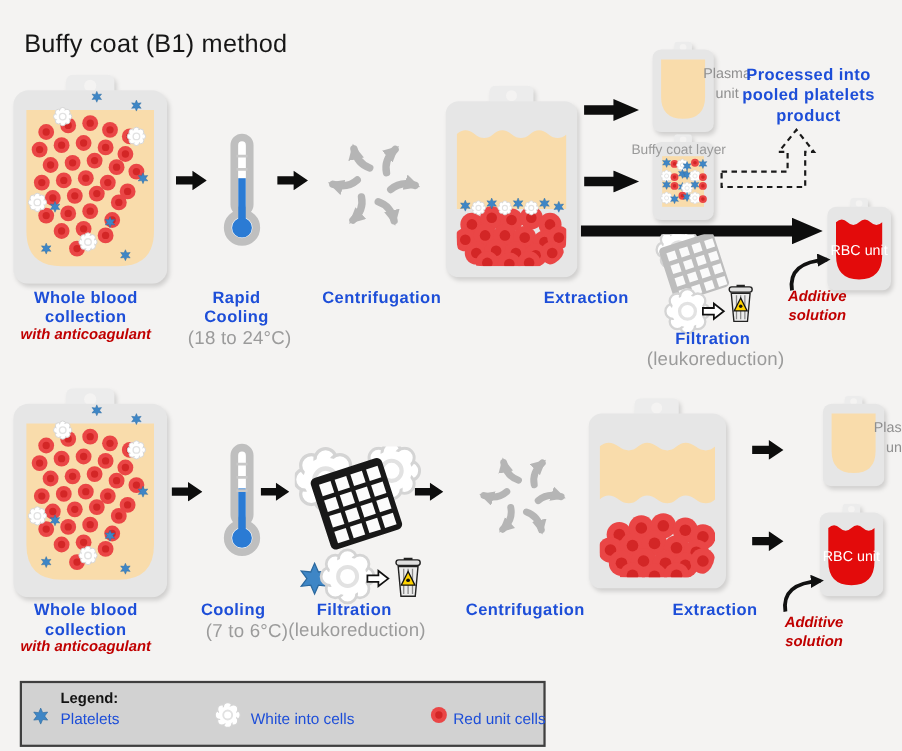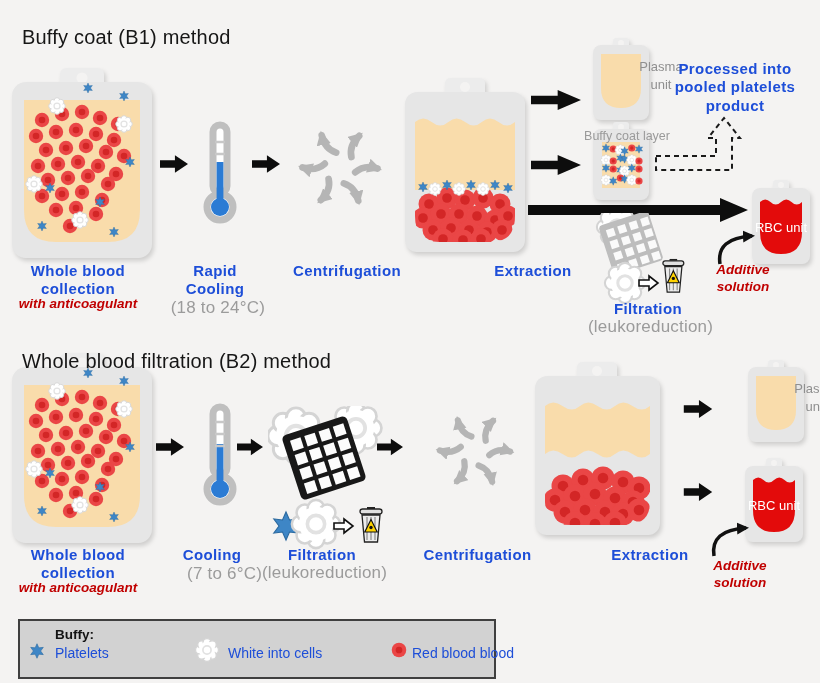--- a/index.html
+++ b/index.html
@@ -1,29 +1,29 @@
 <!DOCTYPE html>
 <html><head>
 <meta charset="utf-8">
 <style>
   html,body{margin:0;padding:0;background:#fff;}
   .canvas{position:relative;width:820px;height:683px;background:#f4f3f2;
           font-family:"Liberation Sans",sans-serif;overflow:hidden;}
   .abs{position:absolute;}
-  .title{position:absolute;font-size:20px;color:#161616;letter-spacing:.2px;z-index:6;}
+  .title{position:absolute;font-size:23px;color:#161616;letter-spacing:.2px;z-index:6;}
   .slabel{position:absolute;font-weight:bold;color:#1d4ed8;font-size:15px;line-height:1.22;
           text-align:center;white-space:pre-line;letter-spacing:.4px;z-index:5;}
   .ssub{position:absolute;font-weight:normal;color:#9b9b9b;font-size:17px;text-align:right;
         z-index:5;letter-spacing:.2px;white-space:pre-line;}
   .rlabel{position:absolute;font-weight:bold;color:#c00000;font-size:13.5px;text-align:center;
           line-height:1.25;z-index:5;font-style:italic;}
   .bagtext{position:absolute;text-align:center;font-size:13px;line-height:1.35;z-index:4;}
   .gray{color:#8f8f8f;margin-left:40px;}
   .white{color:#fff;margin-top:15px;}
-  .buffy-lab{position:absolute;font-size:12.5px;color:#9a9a9a;text-align:right;z-index:5;white-space:nowrap;}
+  .buffy-lab{position:absolute;font-size:12.5px;color:#9a9a9a;text-align:left;z-index:5;white-space:nowrap;}
   .proc{width:160px;}
   .legend-box{position:absolute;left:18px;top:619px;width:474px;height:56px;background:#d2d2d2;
               border:2px solid #3f3f3f;z-index:3;}
   .legend-title{position:absolute;font-size:13.5px;font-weight:bold;color:#141414;z-index:4;}
   .legend-label{position:absolute;font-size:14px;color:#1d4ed8;z-index:4;}
   .shadow{filter:drop-shadow(2px 3px 2px rgba(0,0,0,.15));}
   svg{display:block;}
 </style>
 </head>
 <body>
@@ -296,21 +296,20 @@
           <rect x="16" y="16" width="8" height="8"></rect>
       </g>
     </g>
     <use href="#sym-w" transform="translate(30,70) scale(1.5)"></use>
     <path transform="translate(44,62)" d="M0,5 H10 V1 L19,8 L10,15 V11 H0 Z" fill="#fff" stroke="#111" stroke-width="1.6"></path>
     <use href="#sym-trash" transform="translate(66,45) scale(0.95)"></use>
   </svg>
   <div class="slabel" style="left:588px;top:300px;width:120px">Filtration</div>
   <div class="ssub" style="left:588px;top:317px;width:120px">(leukoreduction)</div>
 
-  <div class="title" style="left:22px;top:350px">Whole blood filtration (B2) method</div>
 
   <svg class="abs shadow" style="left:12px;top:353px" width="140" height="190" viewBox="0 0 140 190">
     <rect x="48" y="0" width="44" height="22" rx="6" fill="#ececec"></rect>
     <circle cx="70" cy="10" r="5.5" fill="#f4f3f2"></circle>
     <rect x="0" y="14" width="140" height="176" rx="14" fill="#e6e6e6"></rect>
     <path d="M12,32 H128 V142 Q128,174 96,174 H44 Q12,174 12,142 Z" fill="#f9dcab"></path>
     <g id="wb2-cells">
         <use href="#sym-r" transform="translate(30,52) scale(0.72)"></use>
         <use href="#sym-r" transform="translate(50,46) scale(0.72)"></use>
         <use href="#sym-r" transform="translate(70,44) scale(0.72)"></use>
@@ -481,27 +480,27 @@
     <path d="M8,22 q5.25,-5 10.5,0 t10.5,0 t10.5,0 t10.5,0 V52 Q50,74 29,74 Q8,74 8,52 Z" fill="#e30b0b"></path>
   </svg>
   <div class="bagtext white" style="left:747px;top:482px;width:54px">RBC unit</div>
 
   <div class="rlabel" style="left:700px;top:558px;width:80px">Additive solution</div>
   <svg class="abs" style="left:708px;top:518px" width="52" height="42" viewBox="0 0 52 42">
     <path d="M6,38 Q2,12 38,10" fill="none" stroke="#111" stroke-width="3.5" marker-end="url(#mk-black)"></path>
   </svg>
 
   <div class="legend-box"></div>
-  <div class="legend-title" style="left:55px;top:627px">Buffy:</div>
+  <div class="legend-title" style="left:55px;top:627px">Legend:</div>
   <svg class="abs" style="left:27px;top:641px;z-index:4" width="20" height="20" viewBox="-11 -11 22 22">
       <use href="#sym-p" transform="scale(0.8)"></use>
     </svg>
   <div class="legend-label" style="left:55px;top:645px">Platelets</div>
   <svg class="abs" style="left:195px;top:638px;z-index:4" width="24" height="24" viewBox="-12 -12 24 24">
       <use href="#sym-w" transform="scale(0.85)"></use>
     </svg>
   <div class="legend-label" style="left:228px;top:645px">White into cells</div>
   <svg class="abs" style="left:389px;top:640px;z-index:4" width="20" height="20" viewBox="-11 -11 22 22">
       <use href="#sym-r" transform="scale(0.8)"></use>
     </svg>
-  <div class="legend-label" style="left:412px;top:645px">Red blood blood</div>
+  <div class="legend-label" style="left:412px;top:645px">Red unit cells</div>
 
 </div>
 
 </body></html>

